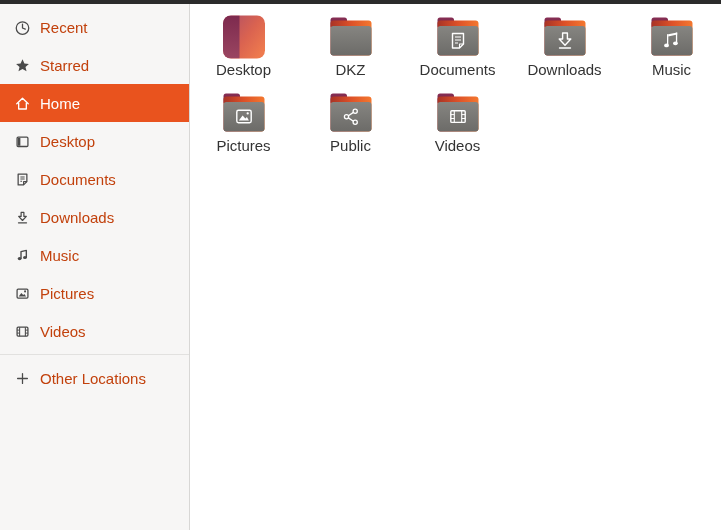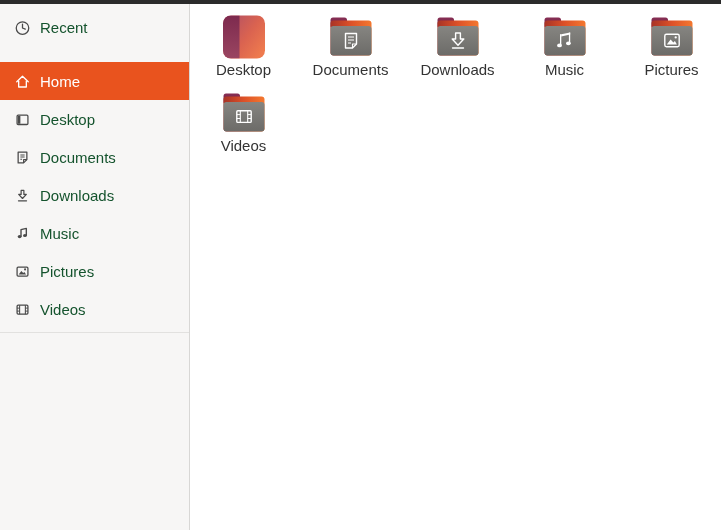--- a/index.html
+++ b/index.html
@@ -16,25 +16,25 @@
   
   .sidebar {
     width:190px; flex:none;
     background:#f7f6f5;
     border-right:1px solid #d8d7d5;
     padding-top:4px;
   }
   .side-item {
     height:38px; display:flex; align-items:center;
     padding-left:14px; gap:9px;
-    font-size:15px; color:#14532d;
+    font-size:15px; color:#c2410c;
     cursor:pointer; user-select:none;
   }
   .side-item .sicon { width:17px; height:17px; flex:none; color:#4a4a4a; }
-  .side-item.selected { background:#e9531e; color:#ffffff;margin-top:16px; }
+  .side-item.selected { background:#e9531e; color:#ffffff; }
   .side-item.selected .sicon { color:#ffffff; }
   .side-sep { height:1px; background:#e2e1df; margin:4px 0; }
 
   
   .main { flex:1; background:#ffffff; padding-top:9px; position:relative; }
   .grid {
     display:grid;
     grid-template-columns:repeat(5,107px);
     grid-auto-rows:76px;
   }
@@ -94,20 +94,26 @@
   <nav class="sidebar">
 
     <div class="side-item">
       <svg class="sicon" viewBox="0 0 16 16">
         <circle cx="8" cy="8.5" r="5.9" fill="none" stroke="currentColor" stroke-width="1.2"></circle>
         <path d="M8,8.5 L8,4.8 M8,8.5 L10.6,9.6" fill="none" stroke="currentColor" stroke-width="1.2" stroke-linecap="round"></path>
       </svg>
       <span>Recent</span>
     </div>
 
+    <div class="side-item">
+      <svg class="sicon" viewBox="0 0 16 16">
+        <path d="M8 2.2 L9.8 6.1 L14 6.5 L10.8 9.3 L11.8 13.5 L8 11.3 L4.2 13.5 L5.2 9.3 L2 6.5 L6.2 6.1 Z" fill="currentColor"></path>
+      </svg>
+      <span>Starred</span>
+    </div>
 
     <div class="side-item selected">
       <svg class="sicon" viewBox="0 0 16 16">
         <path d="M2.6,8.3 L8,3.1 L13.4,8.3" fill="none" stroke="currentColor" stroke-width="1.25" stroke-linecap="round" stroke-linejoin="round"></path>
         <path d="M4.4,7.4 L4.4,13.2 L11.6,13.2 L11.6,7.4" fill="none" stroke="currentColor" stroke-width="1.25" stroke-linejoin="round"></path>
       </svg>
       <span>Home</span>
     </div>
 
     <div class="side-item">
@@ -158,36 +164,48 @@
         <rect x="2.9" y="3.9" width="10.2" height="8.5" rx="1" fill="none" stroke="currentColor" stroke-width="1.2"></rect>
         <path d="M5.3,3.9 V12.4 M10.7,3.9 V12.4" fill="none" stroke="currentColor" stroke-width="1"></path>
         <path d="M2.9,6.7 H5.3 M2.9,9.5 H5.3 M10.7,6.7 H13.1 M10.7,9.5 H13.1" fill="none" stroke="currentColor" stroke-width="0.9"></path>
       </svg>
       <span>Videos</span>
     </div>
 
 
     <div class="side-sep"></div>
 
+    <div class="side-item">
+      <svg class="sicon" viewBox="0 0 16 16">
+        <path d="M8,3.4 V12.6 M3.4,8 H12.6" fill="none" stroke="currentColor" stroke-width="1.2" stroke-linecap="round"></path>
+      </svg>
+      <span>Other Locations</span>
+    </div>
 
   </nav>
 
   <main class="main">
     <div class="grid">
 
       <div class="cell">
         <svg class="ficon" viewBox="0 0 48 48">
           <rect x="3" y="2.5" width="42" height="43" rx="8" fill="url(#gDesk)"></rect>
           <g clip-path="url(#deskClip)">
               <rect x="3" y="2.5" width="16.5" height="43" fill="url(#gDeskL)"></rect>
             </g>
         </svg>
         <span class="flabel">Desktop</span>
       </div>
 
+      <div class="cell">
+        <svg class="ficon" viewBox="0 0 48 48">
+          <use href="#folderBase"></use>
+        </svg>
+        <span class="flabel">DKZ</span>
+      </div>
 
       <div class="cell">
         <svg class="ficon" viewBox="0 0 48 48">
           <use href="#folderBase"></use>
           <g stroke="#ffffff" stroke-width="1.4" fill="none" stroke-linejoin="round">
             <path d="M18.5,20.5 H29.5 V31 L25.5,35 H18.5 Z"></path>
             <path d="M29.5,31 H25.5 V35" stroke-width="1.1"></path>
             <path d="M21,24 H27 M21,27 H27 M21,30 H24" stroke-width="1.1"></path>
           </g>
         </svg>
@@ -222,20 +240,32 @@
       <div class="cell">
         <svg class="ficon" viewBox="0 0 48 48">
           <use href="#folderBase"></use>
           <rect x="16.8" y="21.3" width="14.4" height="12.4" rx="1.6" fill="none" stroke="#ffffff" stroke-width="1.4"></rect>
           <path d="M18.8,31.6 L22.6,26.6 L25.4,29.6 L26.9,28.1 L28.9,31.6 Z" fill="#ffffff"></path>
           <circle cx="27.7" cy="24.4" r="1.15" fill="#ffffff"></circle>
         </svg>
         <span class="flabel">Pictures</span>
       </div>
 
+      <div class="cell">
+        <svg class="ficon" viewBox="0 0 48 48">
+          <use href="#folderBase"></use>
+          <g stroke="#ffffff" stroke-width="1.3" fill="none">
+            <circle cx="19.5" cy="27.8" r="2.1"></circle>
+            <circle cx="28.2" cy="22.3" r="2.1"></circle>
+            <circle cx="28.2" cy="33.3" r="2.1"></circle>
+            <path d="M21.4,26.7 L26.4,23.4 M21.4,28.9 L26.4,32.2"></path>
+          </g>
+        </svg>
+        <span class="flabel">Public</span>
+      </div>
 
 
       <div class="cell">
         <svg class="ficon" viewBox="0 0 48 48">
           <use href="#folderBase"></use>
           <g stroke="#ffffff" fill="none">
             <rect x="16.8" y="21.8" width="14.4" height="11.6" rx="1" stroke-width="1.4"></rect>
             <path d="M20.3,21.8 V33.4 M27.7,21.8 V33.4" stroke-width="1.1"></path>
             <path d="M16.8,25.6 H20.3 M16.8,29.5 H20.3 M27.7,25.6 H31.2 M27.7,29.5 H31.2" stroke-width="1"></path>
           </g>

